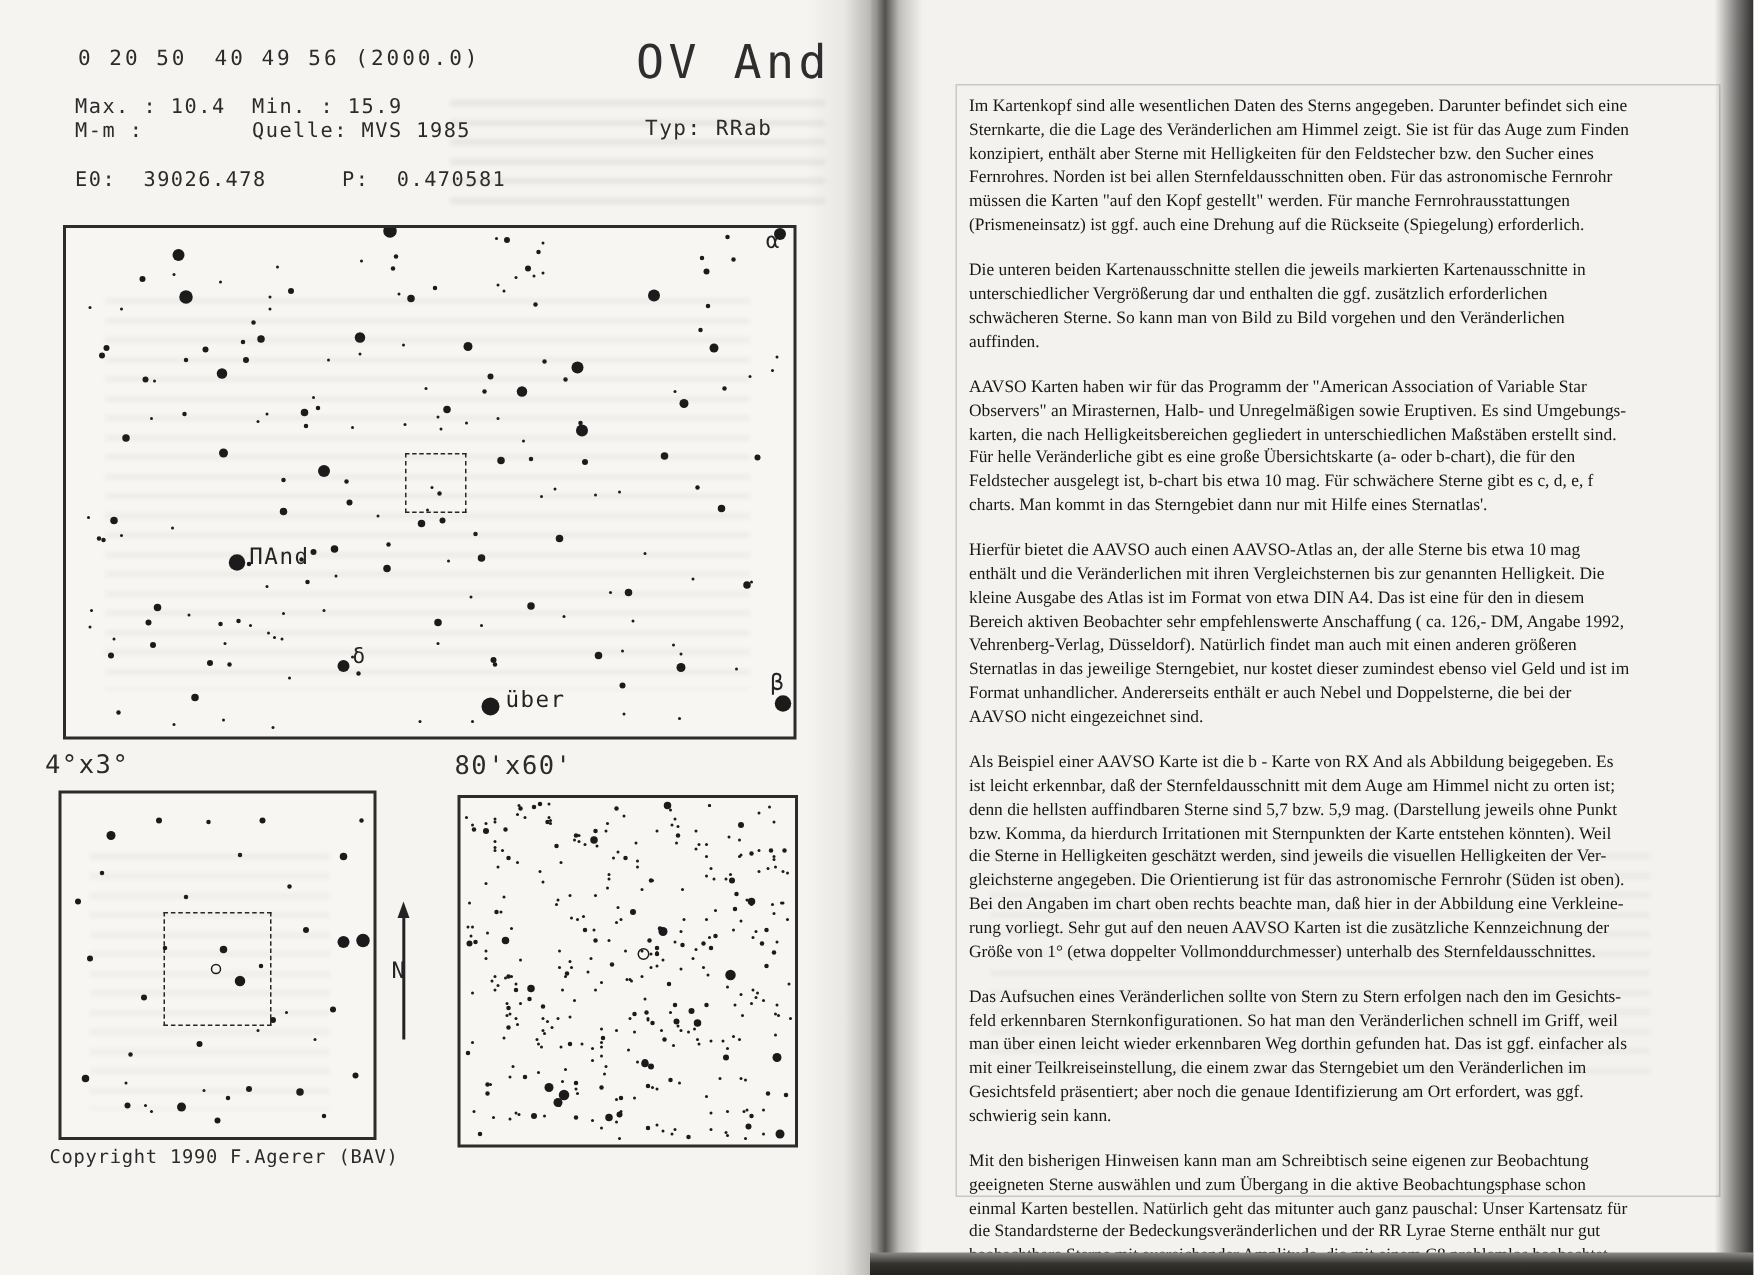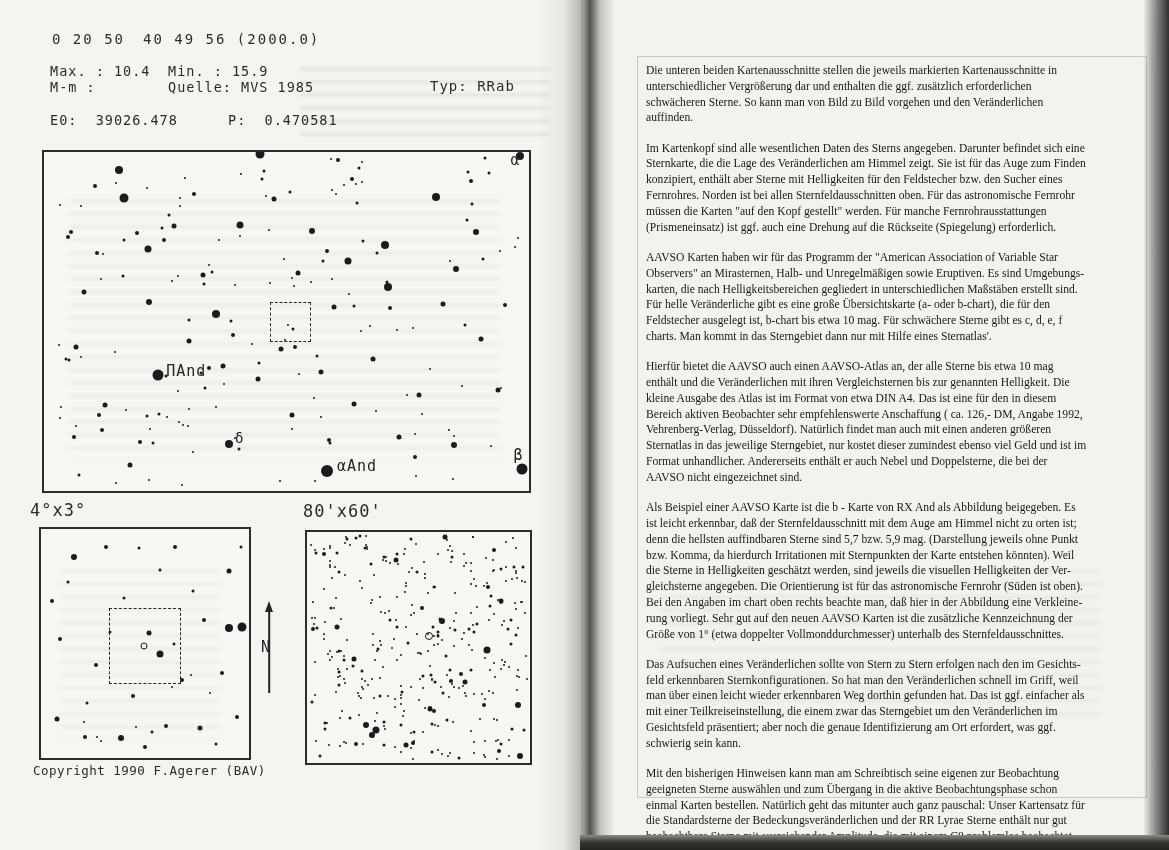--- a/index.html
+++ b/index.html
@@ -73,34 +73,35 @@
 <body>
 
 <div id="scan">
 
   <div class="left-page"></div>
   <div class="right-page"></div>
   <div class="left-curve"></div>
 
   <span class="plot h-ra">0 20 50</span>
   <span class="plot h-dec">40 49 56 (2000.0)</span>
+  <span class="plot star-title">OV And</span>
   <span class="plot star-type">Typ: RRab</span>
   <span class="plot h-max">Max. : 10.4</span>
   <span class="plot h-min">Min. : 15.9</span>
   <span class="plot h-mm">M-m :</span>
   <span class="plot h-quelle">Quelle: MVS 1985</span>
   <span class="plot h-e0">E0:  39026.478</span>
   <span class="plot h-p">P:  0.470581</span>
 
   <div class="chart main-chart" id="chart-main">
     <div class="dash dash-main"></div>
     <span class="clabel" style="left:96.2%;top:2.5%;font-size:15px;">α</span>
     <span class="clabel" style="left:25.2%;top:64.5%;font-size:15px;">ΠAnd</span>
     <span class="clabel" style="left:39.4%;top:84.5%;font-size:14px;">δ</span>
-    <span class="clabel" style="left:60.4%;top:92.5%;font-size:15px;">αAnd</span>
+    <span class="clabel" style="left:60.4%;top:92.5%;font-size:15px;">über</span>
     <span class="clabel" style="left:96.8%;top:89.5%;font-size:15px;">β</span>
   <span class="st" style="left: 44.6%; top: 0.5%; width: 9px; height: 9px;"></span>
       <span class="st" style="left: 15.4%; top: 5.3%; width: 8px; height: 8px;"></span>
       <span class="st" style="left: 16.4%; top: 13.5%; width: 9px; height: 9px;"></span>
       <span class="st" style="left: 80.9%; top: 13.2%; width: 8px; height: 8px;"></span>
       <span class="st" style="left: 98.2%; top: 1.3%; width: 8px; height: 8px;"></span>
       <span class="st" style="left: 40.4%; top: 21.4%; width: 7px; height: 7px;"></span>
       <span class="st" style="left: 70.3%; top: 27.3%; width: 8px; height: 8px;"></span>
       <span class="st" style="left: 21.5%; top: 28.7%; width: 7px; height: 7px;"></span>
       <span class="st" style="left: 62.7%; top: 32.3%; width: 7px; height: 7px;"></span>
@@ -691,30 +692,30 @@
       <span class="st" style="left: 12.6281%; top: 15.1707%; width: 2px; height: 2px;"></span>
       <span class="st" style="left: 8.14907%; top: 39.0261%; width: 2px; height: 2px;"></span>
       <span class="st" style="left: 89.4558%; top: 4.14679%; width: 2px; height: 2px;"></span>
       <span class="st" style="left: 66.2546%; top: 26.5521%; width: 2px; height: 2px;"></span>
     </div>
 
   <span class="plot copyright">Copyright 1990 F.Agerer (BAV)</span>
 
   <div class="text-border"></div>
   <div class="text-col">
-    <p>Die unteren beiden Kartenausschnitte stellen die jeweils markierten Kartenausschnitte in
-unterschiedlicher Vergrößerung dar und enthalten die ggf. zusätzlich erforderlichen
-schwächeren Sterne. So kann man von Bild zu Bild vorgehen und den Veränderlichen
-auffinden.</p>
     <p>Im Kartenkopf sind alle wesentlichen Daten des Sterns angegeben. Darunter befindet sich eine
 Sternkarte, die die Lage des Veränderlichen am Himmel zeigt. Sie ist für das Auge zum Finden
 konzipiert, enthält aber Sterne mit Helligkeiten für den Feldstecher bzw. den Sucher eines
 Fernrohres. Norden ist bei allen Sternfeldausschnitten oben. Für das astronomische Fernrohr
 müssen die Karten "auf den Kopf gestellt" werden. Für manche Fernrohrausstattungen
 (Prismeneinsatz) ist ggf. auch eine Drehung auf die Rückseite (Spiegelung) erforderlich.</p>
+    <p>Die unteren beiden Kartenausschnitte stellen die jeweils markierten Kartenausschnitte in
+unterschiedlicher Vergrößerung dar und enthalten die ggf. zusätzlich erforderlichen
+schwächeren Sterne. So kann man von Bild zu Bild vorgehen und den Veränderlichen
+auffinden.</p>
     <p>AAVSO Karten haben wir für das Programm der "American Association of Variable Star
 Observers" an Mirasternen, Halb- und Unregelmäßigen sowie Eruptiven. Es sind Umgebungs-
 karten, die nach Helligkeitsbereichen gegliedert in unterschiedlichen Maßstäben erstellt sind.
 Für helle Veränderliche gibt es eine große Übersichtskarte (a- oder b-chart), die für den
 Feldstecher ausgelegt ist, b-chart bis etwa 10 mag. Für schwächere Sterne gibt es c, d, e, f
 charts. Man kommt in das Sterngebiet dann nur mit Hilfe eines Sternatlas'.</p>
     <p>Hierfür bietet die AAVSO auch einen AAVSO-Atlas an, der alle Sterne bis etwa 10 mag
 enthält und die Veränderlichen mit ihren Vergleichsternen bis zur genannten Helligkeit. Die
 kleine Ausgabe des Atlas ist im Format von etwa DIN A4. Das ist eine für den in diesem
 Bereich aktiven Beobachter sehr empfehlenswerte Anschaffung ( ca. 126,- DM, Angabe 1992,

